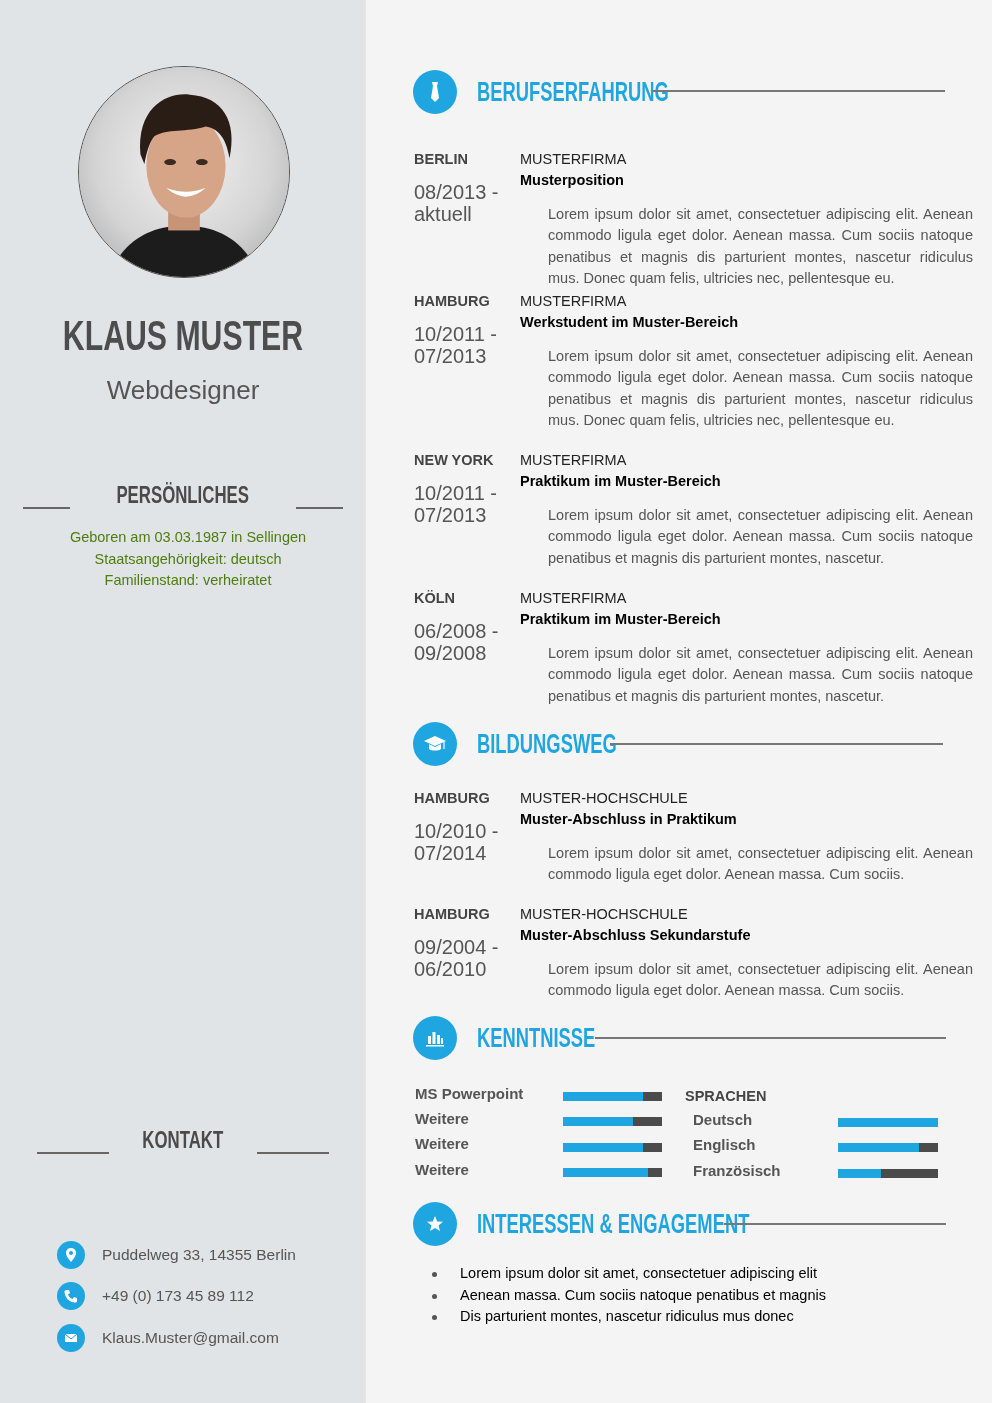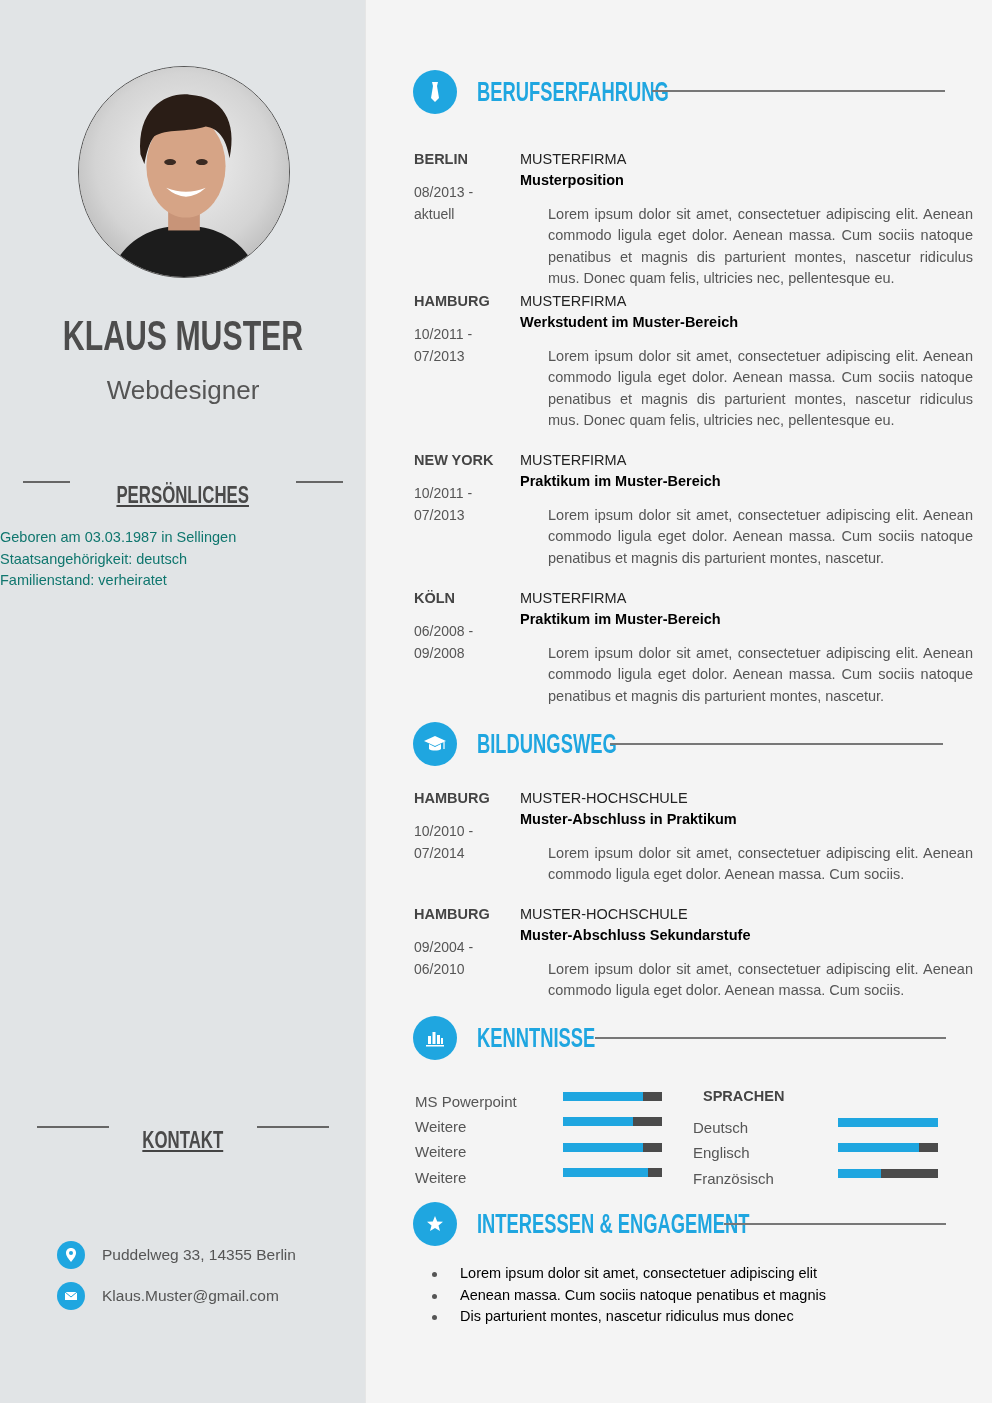--- a/index.html
+++ b/index.html
@@ -25,31 +25,31 @@
     font-weight: bold; font-size: 42px; color: #4d4d4d;
     transform: scaleX(0.72); transform-origin: center;
     letter-spacing: 0px;
   }
   .role {
     position: absolute; left: 0; width: 366px; top: 375px; text-align: center;
     font-size: 26px; color: #555;
   }
 
   .side-heading {
-    position: absolute; left: 0; width: 366px; display: flex; align-items: flex-start; justify-content: center; text-decoration: underline;
+    position: absolute; left: 0; width: 366px; display: flex; align-items: flex-end; justify-content: center;
   }
   .side-heading .line { height: 2px; background: #666; }
   .side-heading .txt {
     font-weight: bold; font-size: 24px; color: #4a4a4a;
     display: inline-block; transform: scaleX(0.7); transform-origin: center;
   }
 
   .personal {
-    position: absolute; left: 0; width: 376px; top: 527px; 
-    font-size: 14.5px; line-height: 21.5px; color: #0f766e;
+    position: absolute; left: 0; width: 376px; top: 527px; text-align: center;
+    font-size: 14.5px; line-height: 21.5px; color: #4d7c0f;
   }
 
   .contact-list { position: absolute; left: 57px; top: 1234px; }
   .contact-row { display: flex; align-items: center; height: 41.5px; }
   .contact-icon {
     width: 28px; height: 28px; border-radius: 50%; background: #1fa6e0;
     display: flex; align-items: center; justify-content: center; margin-right: 17px;
   }
   .contact-icon svg { width: 16px; height: 16px; }
   .contact-text { font-size: 15.5px; color: #555; }
@@ -64,30 +64,30 @@
   .sec-icon svg { width: 26px; height: 26px; }
   .sec-title {
     font-weight: bold; font-size: 27px; color: #1fa6e0;
     display: inline-block; transform: scaleX(0.68); transform-origin: left center;
     white-space: nowrap;
   }
   .sec-line { position: absolute; height: 2px; background: #777; }
 
   .entry { position: absolute; left: 48px; width: 532px; }
   .entry .loc { position: absolute; left: 0; top: 0; font-size: 14.5px; font-weight: bold; color: #444; }
-  .entry .dates { position: absolute; left: 0; top: 22px; font-size: 14px; line-height: 21.5px; color: #555; }
+  .entry .dates { position: absolute; left: 0; top: 22px; font-size: 20px; line-height: 21.5px; color: #555; }
   .entry .org { position: absolute; left: 106px; top: 0; font-size: 14.5px; color: #222; }
   .entry .pos { position: absolute; left: 106px; top: 21px; font-size: 14.5px; font-weight: bold; color: #000000; }
   .entry .desc {
     position: absolute; left: 106px; top: 53px; width: 425px;
     font-size: 14.5px; line-height: 21.3px; color: #555; text-align: justify; margin-left: 28px;
   }
 
   .skills { position: absolute; left: 49px; top: 1085px; width: 530px; }
-  .skill-row { position: absolute; display: flex; align-items: flex-end; height: 25px; }
+  .skill-row { position: absolute; display: flex; align-items: flex-start; height: 25px; font-weight: bold; }
   .skill-label { font-size: 15px; color: #555; }
   .bar { position: absolute; height: 9px; background: #4b4b4b; }
   .bar .fill { height: 100%; background: #1fa6e0; }
   .lang-head { position: absolute; font-size: 14.5px; font-weight: bold; color: #444; }
 
   .interests { position: absolute; left: 64px; top: 1263px; list-style: none; }
   .interests li { font-size: 14.5px; color: #000000; line-height: 21.5px; position: relative; padding-left: 30px; }
   .interests li::before {
     content: ""; position: absolute; left: 2px; top: 9px; width: 5px; height: 5px; border-radius: 50%; background: #555;
   }
@@ -141,20 +141,28 @@
         <svg viewBox="0 0 16 16">
             <path d="M8 1 C4.8 1 3 3.3 3 6 C3 9.5 8 15 8 15 C8 15 13 9.5 13 6 C13 3.3 11.2 1 8 1 Z" fill="#fff"></path>
             <circle cx="8" cy="6" r="2" fill="#1fa6e0"></circle>
           </svg>
       </span>
       <span class="contact-text">Puddelweg 33, 14355 Berlin</span>
     </div>
     <div class="contact-row">
       <span class="contact-icon">
         <svg viewBox="0 0 16 16">
+            <path d="M3 2 L6 2 L7 5 L5 6.5 C6 9 7 10 9.5 11 L11 9 L14 10 L14 13 C14 14 13 14.5 12 14.5 C6 14 2 10 1.5 4 C1.5 3 2 2 3 2 Z" fill="#fff"></path>
+          </svg>
+      </span>
+      <a class="contact-text">+49 (0) 173 45 89 112</a>
+    </div>
+    <div class="contact-row">
+      <span class="contact-icon">
+        <svg viewBox="0 0 16 16">
             <rect x="2" y="4" width="12" height="8" fill="#fff"></rect>
             <path d="M2 4 L8 9 L14 4" stroke="#1fa6e0" stroke-width="1" fill="none"></path>
           </svg>
       </span>
       <a class="contact-text">Klaus.Muster@gmail.com</a>
     </div>
   </div>
 </div>
 
 <div class="main">
@@ -284,21 +292,21 @@
         <div class="fill" style="width: 81%;"></div>
       </div>
 
     <div class="skill-row" style="left:0;top:76px;">
         <span class="skill-label">Weitere</span>
       </div>
     <div class="bar" style="left:148px;top:83px;width:99px;">
         <div class="fill" style="width: 86%;"></div>
       </div>
 
-    <div class="lang-head" style="left:288px;top:3px;">SPRACHEN</div>
+    <div class="lang-head" style="left:270px;top:3px;">SPRACHEN</div>
 
     <div class="skill-row" style="left:278px;top:26px;">
         <span class="skill-label">Deutsch</span>
       </div>
     <div class="bar" style="left:423px;top:33px;width:100px;">
         <div class="fill" style="width: 100%;"></div>
       </div>
 
     <div class="skill-row" style="left:278px;top:51px;">
         <span class="skill-label">Englisch</span>

